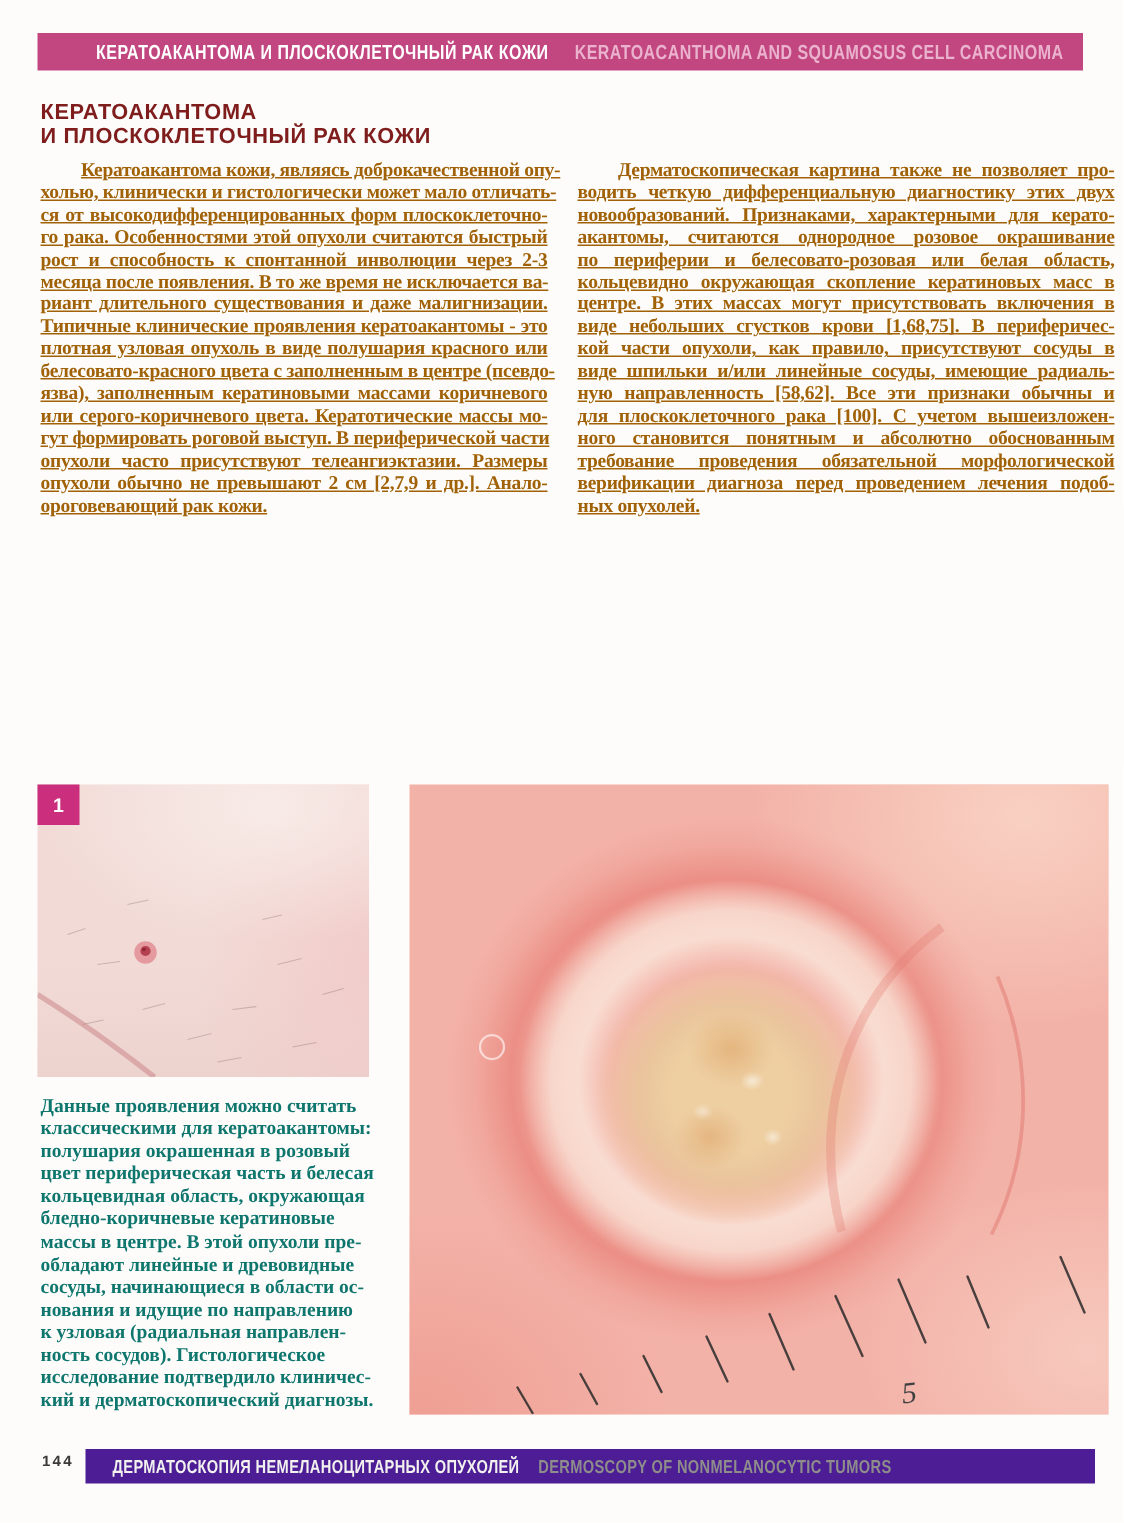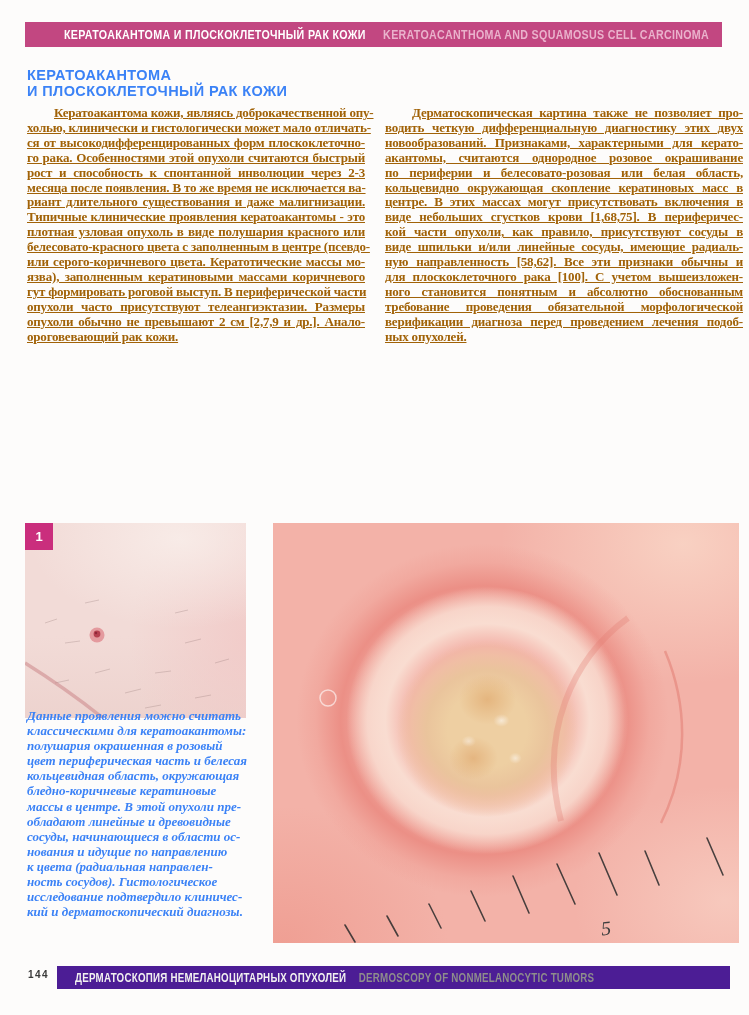--- a/index.html
+++ b/index.html
@@ -16,21 +16,21 @@
     display:inline-flex;gap:22px;transform:scaleX(0.79);transform-origin:0 50%;
     font-family:"Liberation Sans",sans-serif;font-weight:bold;font-size:13.5px;
     letter-spacing:0.4px;white-space:nowrap;
   }
   .banner-ru{color:#ffffff;}
   .banner-en{color:#eab2cc;}
   
   .section-title{
     position:absolute;left:27px;top:68px;
     font-family:"Liberation Sans",sans-serif;font-weight:bold;font-size:14.5px;
-    line-height:15.8px;color:#3b82f6;letter-spacing:0.4px;white-space:nowrap;
+    line-height:15.8px;color:#7f1d1d;letter-spacing:0.4px;white-space:nowrap;
   }
   
   .col{
     position:absolute;top:106px;color:#a16207;
     font-size:13px;line-height:14.9px;font-weight:bold;text-decoration:underline;
   }
   .col-left{left:27px;width:338px;}
   .col-right{left:385px;width:358px;}
   .pline{text-align:justify;text-align-last:justify;white-space:nowrap;letter-spacing:-0.015em;}
   .pline.first{text-indent:27px;}
@@ -65,22 +65,22 @@
       radial-gradient(192px 182px at 45% 47%, transparent 56%, rgba(231,122,113,0.62) 74%, rgba(238,152,142,0.35) 87%, transparent 97%),
       radial-gradient(260px 200px at 88% 5%, rgba(249,212,197,0.9), transparent 70%),
       radial-gradient(210px 160px at 97% 90%, rgba(248,206,194,0.8), transparent 72%),
       radial-gradient(230px 190px at 2% 100%, rgba(238,153,141,0.75), transparent 72%);
   }
   .ruler-num{
     font-family:"Liberation Serif",serif;font-size:20px;fill:#3f3f3f;font-style:italic;
   }
   
   .caption{
-    position:absolute;left:27px;top:708px;width:248px;color:#3b82f6;
-    font-size:13px;line-height:15.1px;font-weight:bold;font-style:italic;
+    position:absolute;left:27px;top:729px;width:248px;color:#0f766e;
+    font-size:13px;line-height:15.1px;font-weight:bold;
   }
   .cline{white-space:nowrap;}
   
   .page-num{
     position:absolute;left:28px;top:969px;
     font-family:"Liberation Sans",sans-serif;font-weight:bold;font-size:10px;
     color:#3a3a3a;letter-spacing:1.5px;
   }
   .footer-bar{
     position:absolute;left:57px;top:966px;width:673px;height:23px;background:#4c1d95;
@@ -115,22 +115,22 @@
       <div class="pline first">Кератоакантома кожи, являясь доброкачественной опу-</div>
       <div class="pline">холью, клинически и гистологически может мало отличать-</div>
       <div class="pline">ся от высокодифференцированных форм плоскоклеточно-</div>
       <div class="pline">го рака. Особенностями этой опухоли считаются быстрый</div>
       <div class="pline">рост и способность к спонтанной инволюции через 2-3</div>
       <div class="pline">месяца после появления. В то же время не исключается ва-</div>
       <div class="pline">риант длительного существования и даже малигнизации.</div>
       <div class="pline">Типичные клинические проявления кератоакантомы - это</div>
       <div class="pline">плотная узловая опухоль в виде полушария красного или</div>
       <div class="pline">белесовато-красного цвета с заполненным в центре (псевдо-</div>
+      <div class="pline">язва), заполненным кератиновыми массами коричневого</div>
       <div class="pline">или серого-коричневого цвета. Кератотические массы мо-</div>
-      <div class="pline">язва), заполненным кератиновыми массами коричневого</div>
       <div class="pline">гут формировать роговой выступ. В периферической части</div>
       <div class="pline">опухоли часто присутствуют телеангиэктазии. Размеры</div>
       <div class="pline">опухоли обычно не превышают 2 см [2,7,9 и др.]. Анало-</div>
       <div class="pline last">ороговевающий рак кожи.</div>
     </div>
 
   <div class="col col-right">
       <div class="pline first">Дерматоскопическая картина также не позволяет про-</div>
       <div class="pline">водить четкую дифференциальную диагностику этих двух</div>
       <div class="pline">новообразований. Признаками, характерными для керато-</div>
@@ -199,21 +199,21 @@
       <div class="cline first">Данные проявления можно считать</div>
       <div class="cline">классическими для кератоакантомы:</div>
       <div class="cline">полушария окрашенная в розовый</div>
       <div class="cline">цвет периферическая часть и белесая</div>
       <div class="cline">кольцевидная область, окружающая</div>
       <div class="cline">бледно-коричневые кератиновые</div>
       <div class="cline">массы в центре. В этой опухоли пре-</div>
       <div class="cline">обладают линейные и древовидные</div>
       <div class="cline">сосуды, начинающиеся в области ос-</div>
       <div class="cline">нования и идущие по направлению</div>
-      <div class="cline">к цвета (радиальная направлен-</div>
+      <div class="cline">к узловая (радиальная направлен-</div>
       <div class="cline">ность сосудов). Гистологическое</div>
       <div class="cline">исследование подтвердило клиничес-</div>
       <div class="cline last">кий и дерматоскопический диагнозы.</div>
     </div>
 
   <div class="page-num">144</div>
 
   <div class="footer-bar">
     <span class="footer-inner">
       <span class="footer-ru">ДЕРМАТОСКОПИЯ НЕМЕЛАНОЦИТАРНЫХ ОПУХОЛЕЙ</span>

